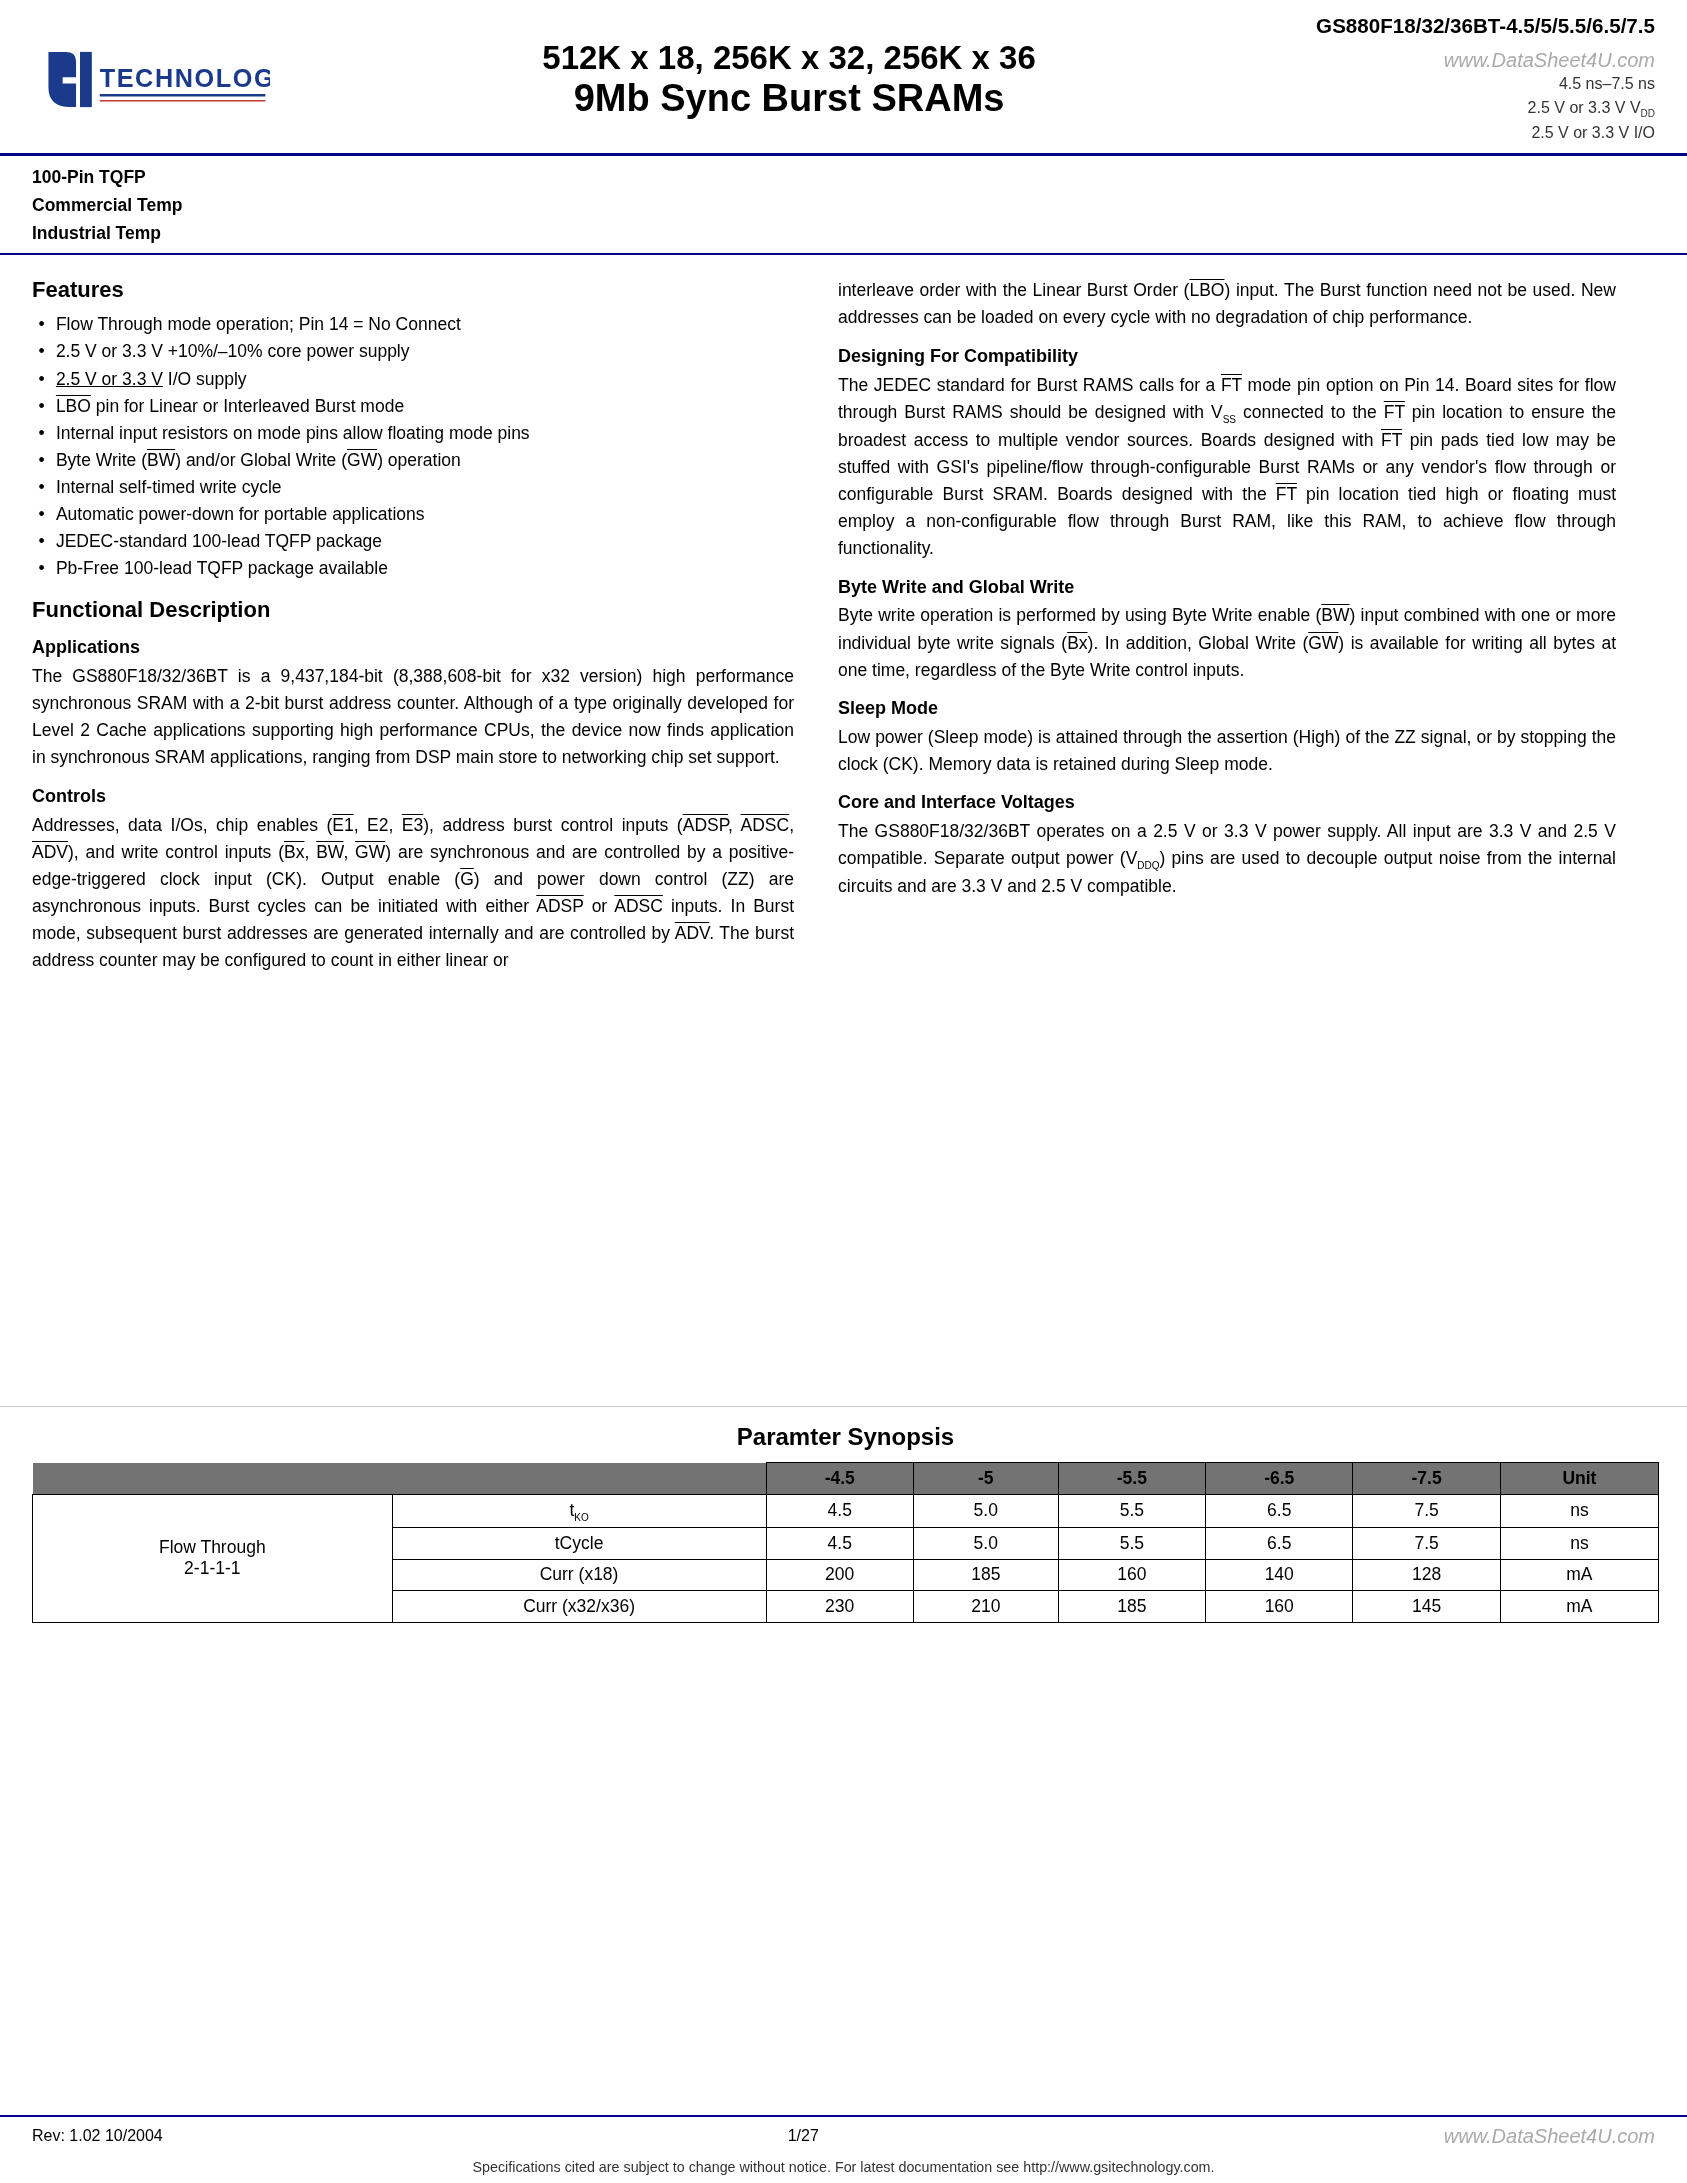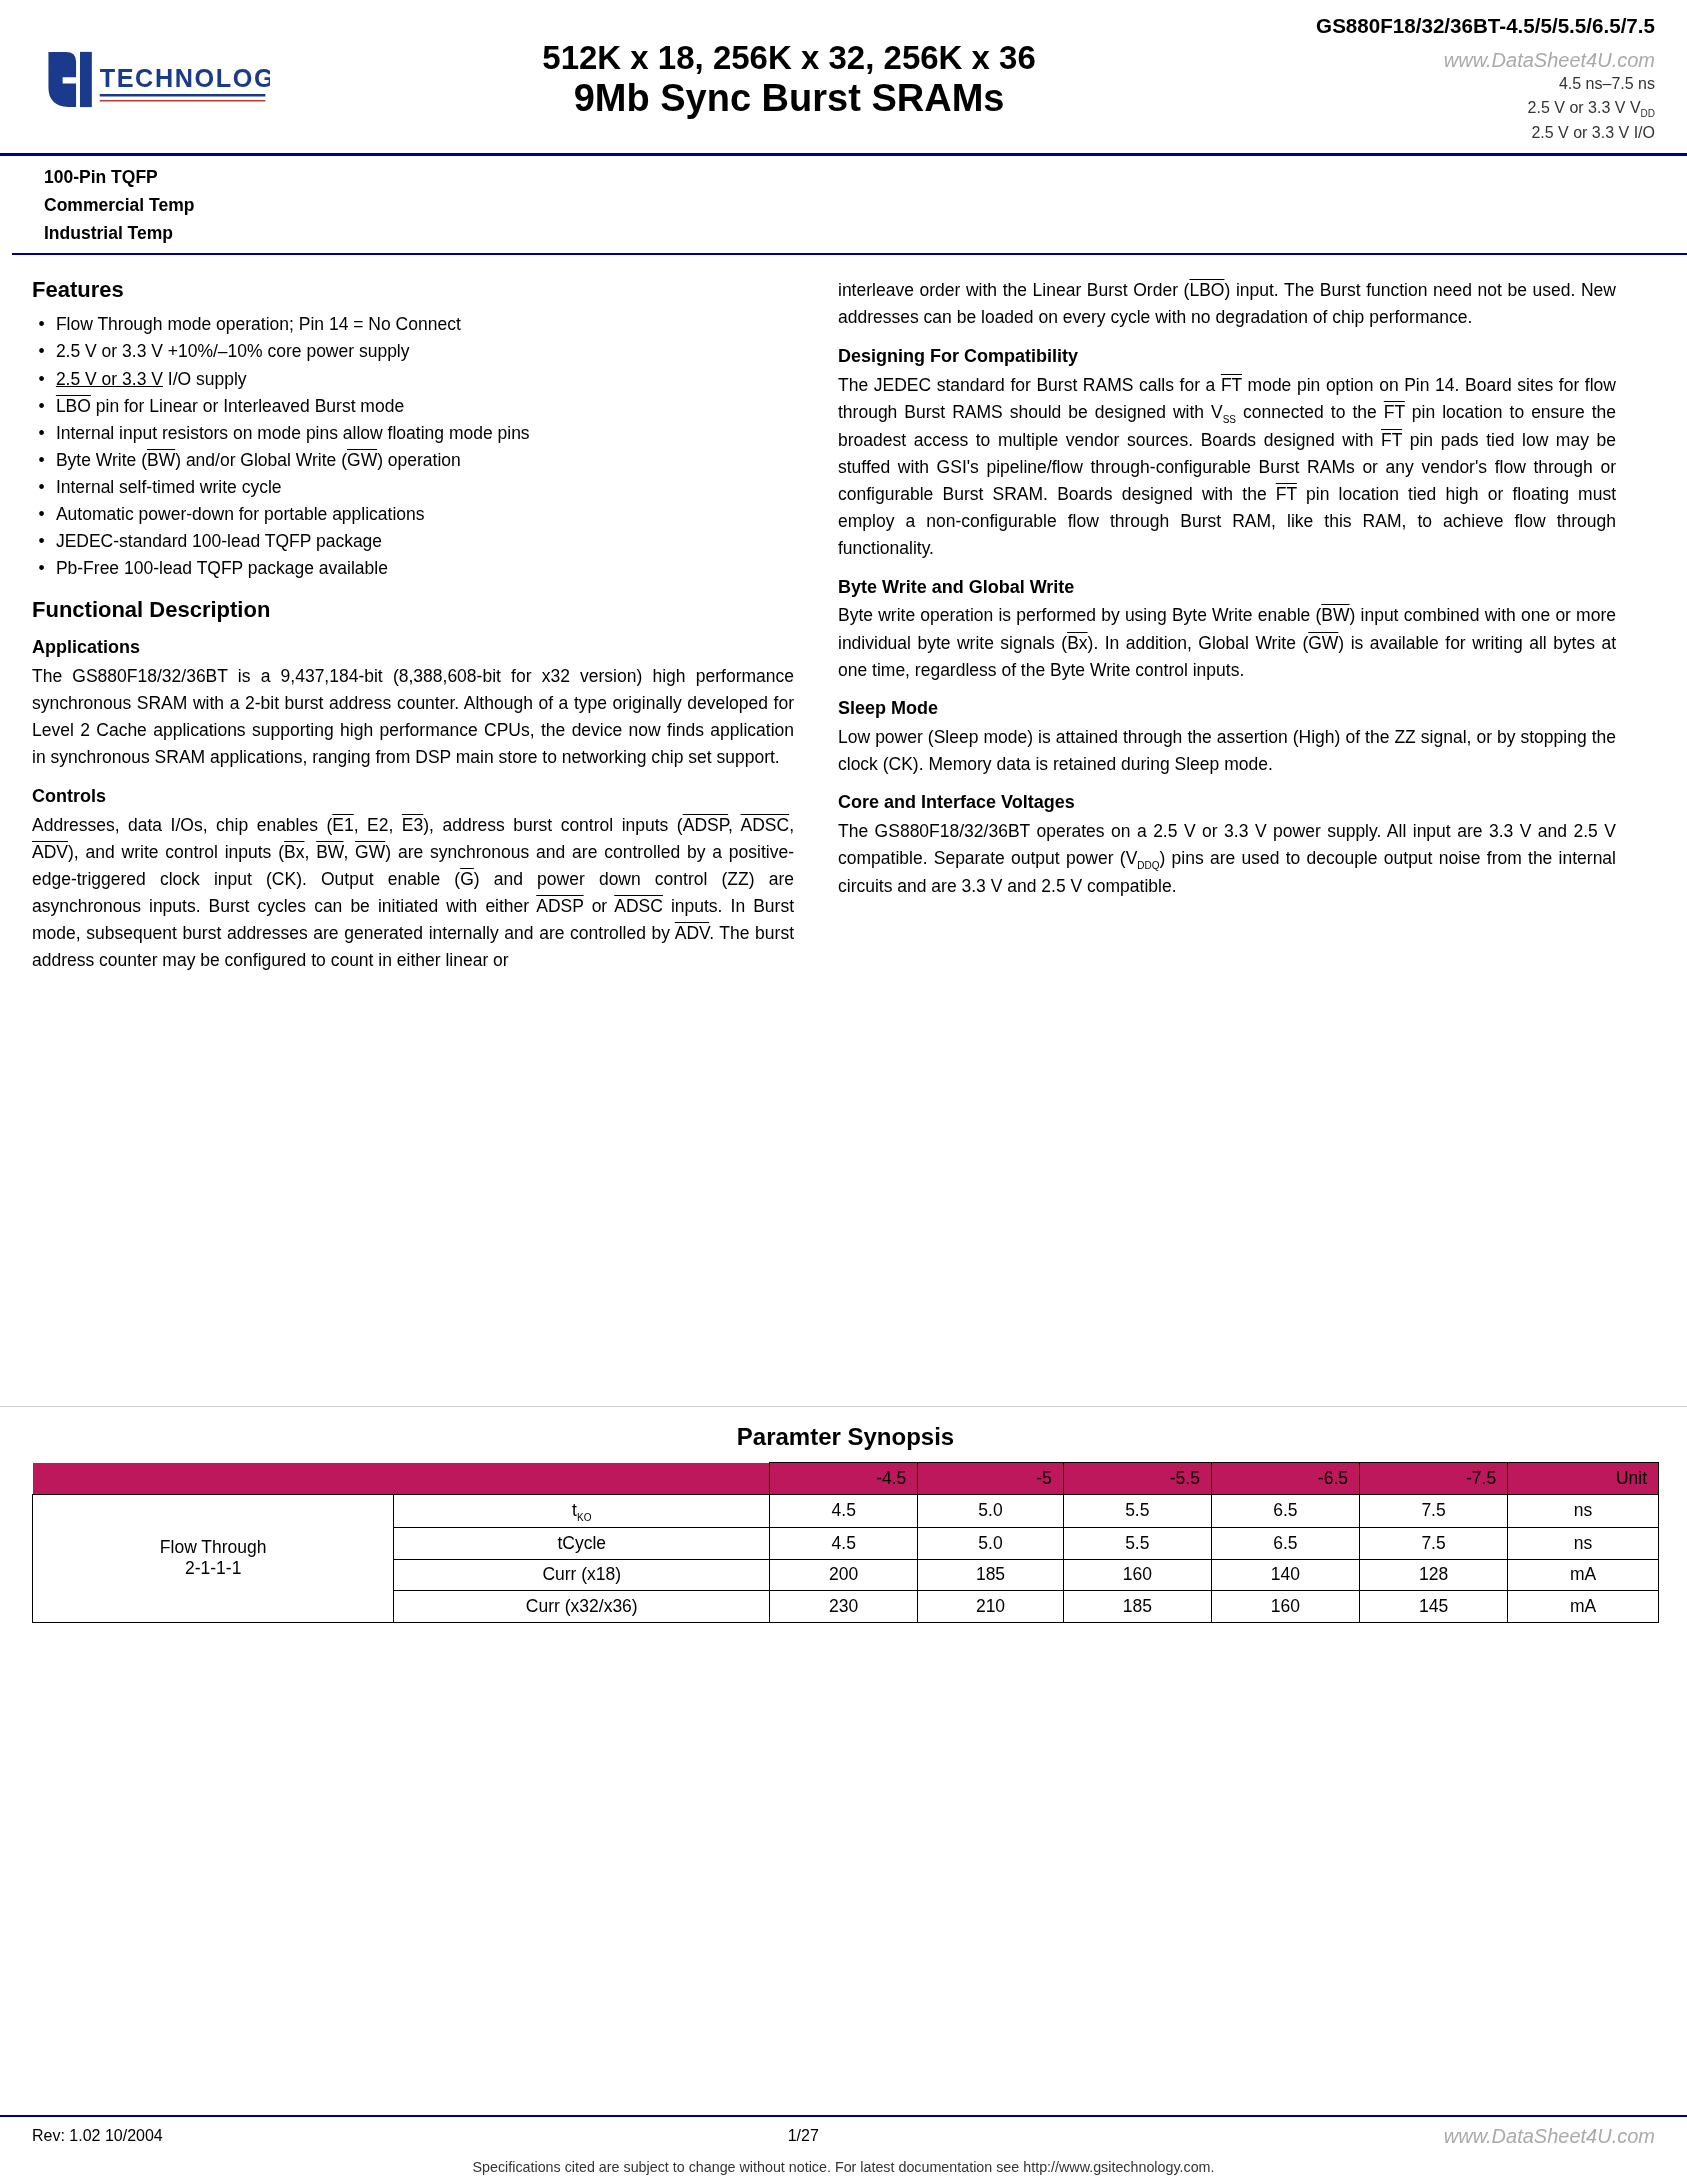--- a/index.html
+++ b/index.html
@@ -86,21 +86,20 @@
       text-align: center;
       color: #000;
     }
 
     
     .subheader {
       display: flex;
       padding: 6.4px 32px 6.4px 32px;
       border-bottom: 2.4px solid #00008B;
       align-items: flex-end;
-      margin-left: 12px;
     }
 
     .subheader-left {
       font-size: 17.5px;
       font-weight: bold;
       line-height: 1.6;
     }
 
     .subheader-center {
       flex: 1;
@@ -196,23 +195,22 @@
       font-size: 17.5px;
     }
 
     .param-table th, .param-table td {
       border: 0.8px solid #000;
       padding: 4.8px 11px;
       text-align: center;
     }
 
     .param-table th {
-      font-weight: normal;
-      background: #be185d;
-      text-align: right;
+      font-weight: bold;
+      background: #737373;
     }
 
     
     .footer {
       border-top: 2.4px solid #00008B;
       padding: 8px 32px;
       display: flex;
       justify-content: space-between;
       align-items: center;
       font-size: 16px;

